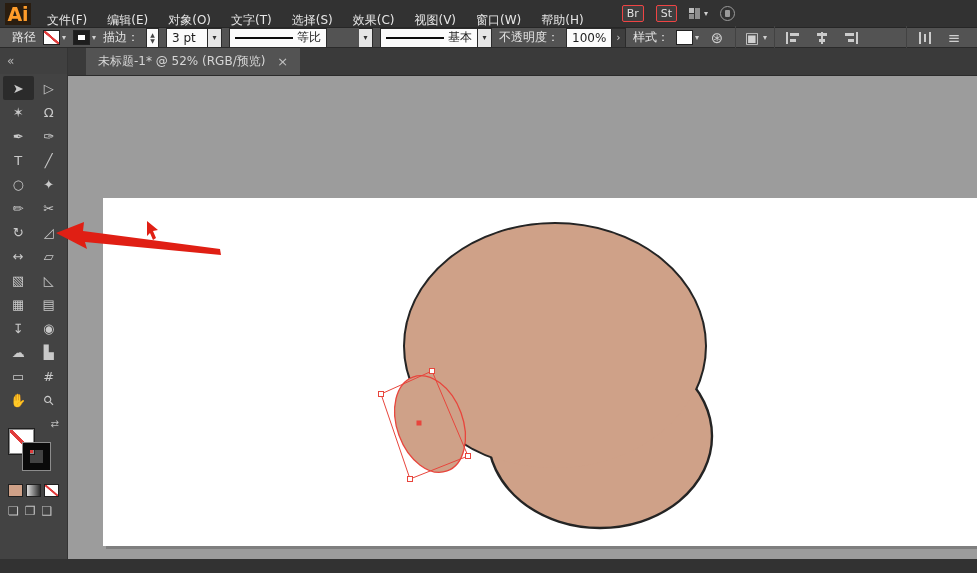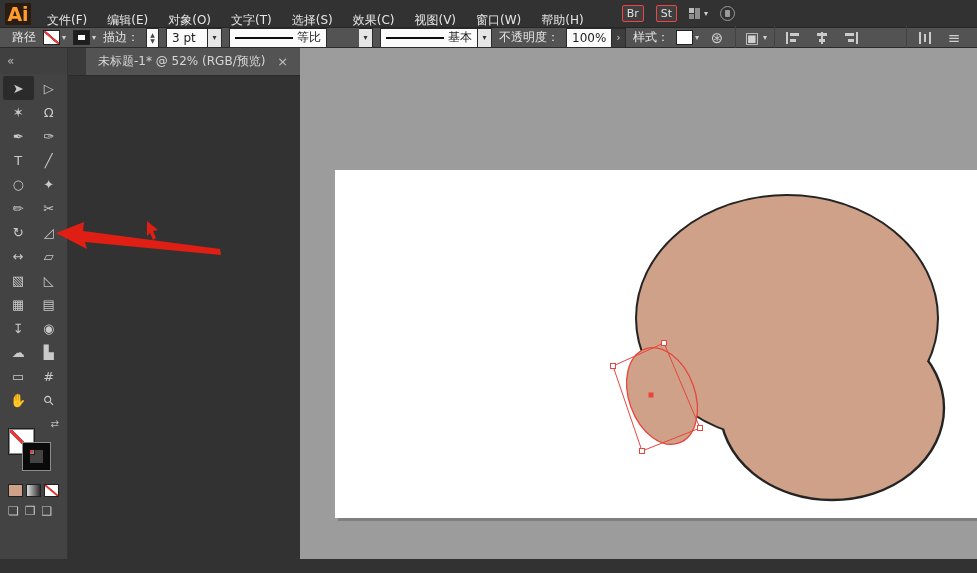--- a/index.html
+++ b/index.html
@@ -74,21 +74,21 @@
   .stroke-well{position:absolute; left:17px; top:23px; width:27px; height:27px;
                border:7px solid #0a0a0a; background:transparent; box-shadow:0 0 0 1px #8d8d8d;}
   .mini-swatches{display:flex; gap:3px; margin:8px 8px 0;}
   .msw{width:16px; height:13px; border:1px solid #202020;}
   .msw.color{background:var(--tan-swatch);}
   .msw.grad{background:linear-gradient(to right,#dcdcdc,#2c2c2c);}
   .msw.none{background:linear-gradient(to top right,#fff 42%,var(--none-red) 46%,var(--none-red) 54%,#fff 58%);}
   .draw-modes{display:flex; gap:6px; margin:7px 8px; color:#c5c5c5; font-size:12px;}
   .draw-modes span{cursor:pointer;}
 
-  .main{flex:1; display:flex; flex-direction:row; min-width:0;}
+  .main{flex:1; display:flex; flex-direction:column; min-width:0;}
   .tabrow{height:28px; background:#3a3a3a; display:flex; align-items:stretch; border-bottom:1px solid #2b2b2b;}
   .doc-tab{margin-left:18px; background:#535353; color:#d6d6d6; font-size:12px; display:flex;
            align-items:center; gap:12px; padding:0 12px; cursor:default;}
   .tab-close{color:#c2c2c2; font-size:13px; cursor:pointer;}
   .canvas{position:relative; flex:1; background:#9c9c9c; overflow:hidden;}
   .scene{position:absolute; left:0; top:0;}
 
   
   .overlay{position:absolute; left:0; top:0; z-index:50; pointer-events:none;}
 </style>

